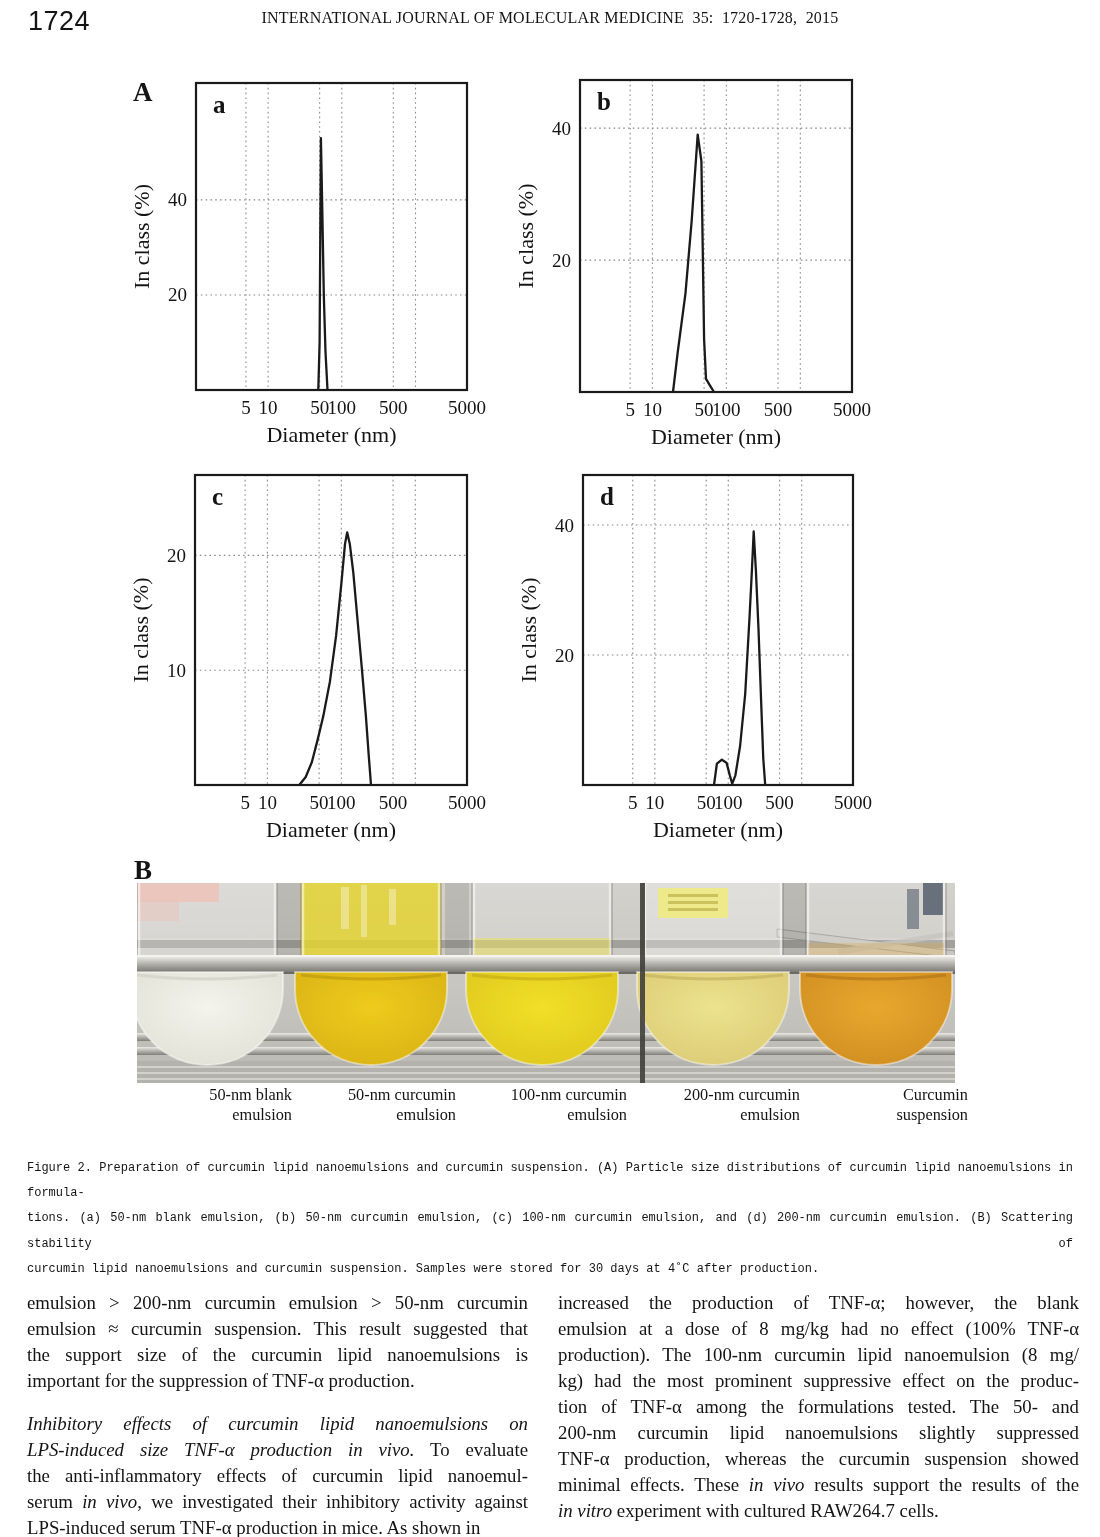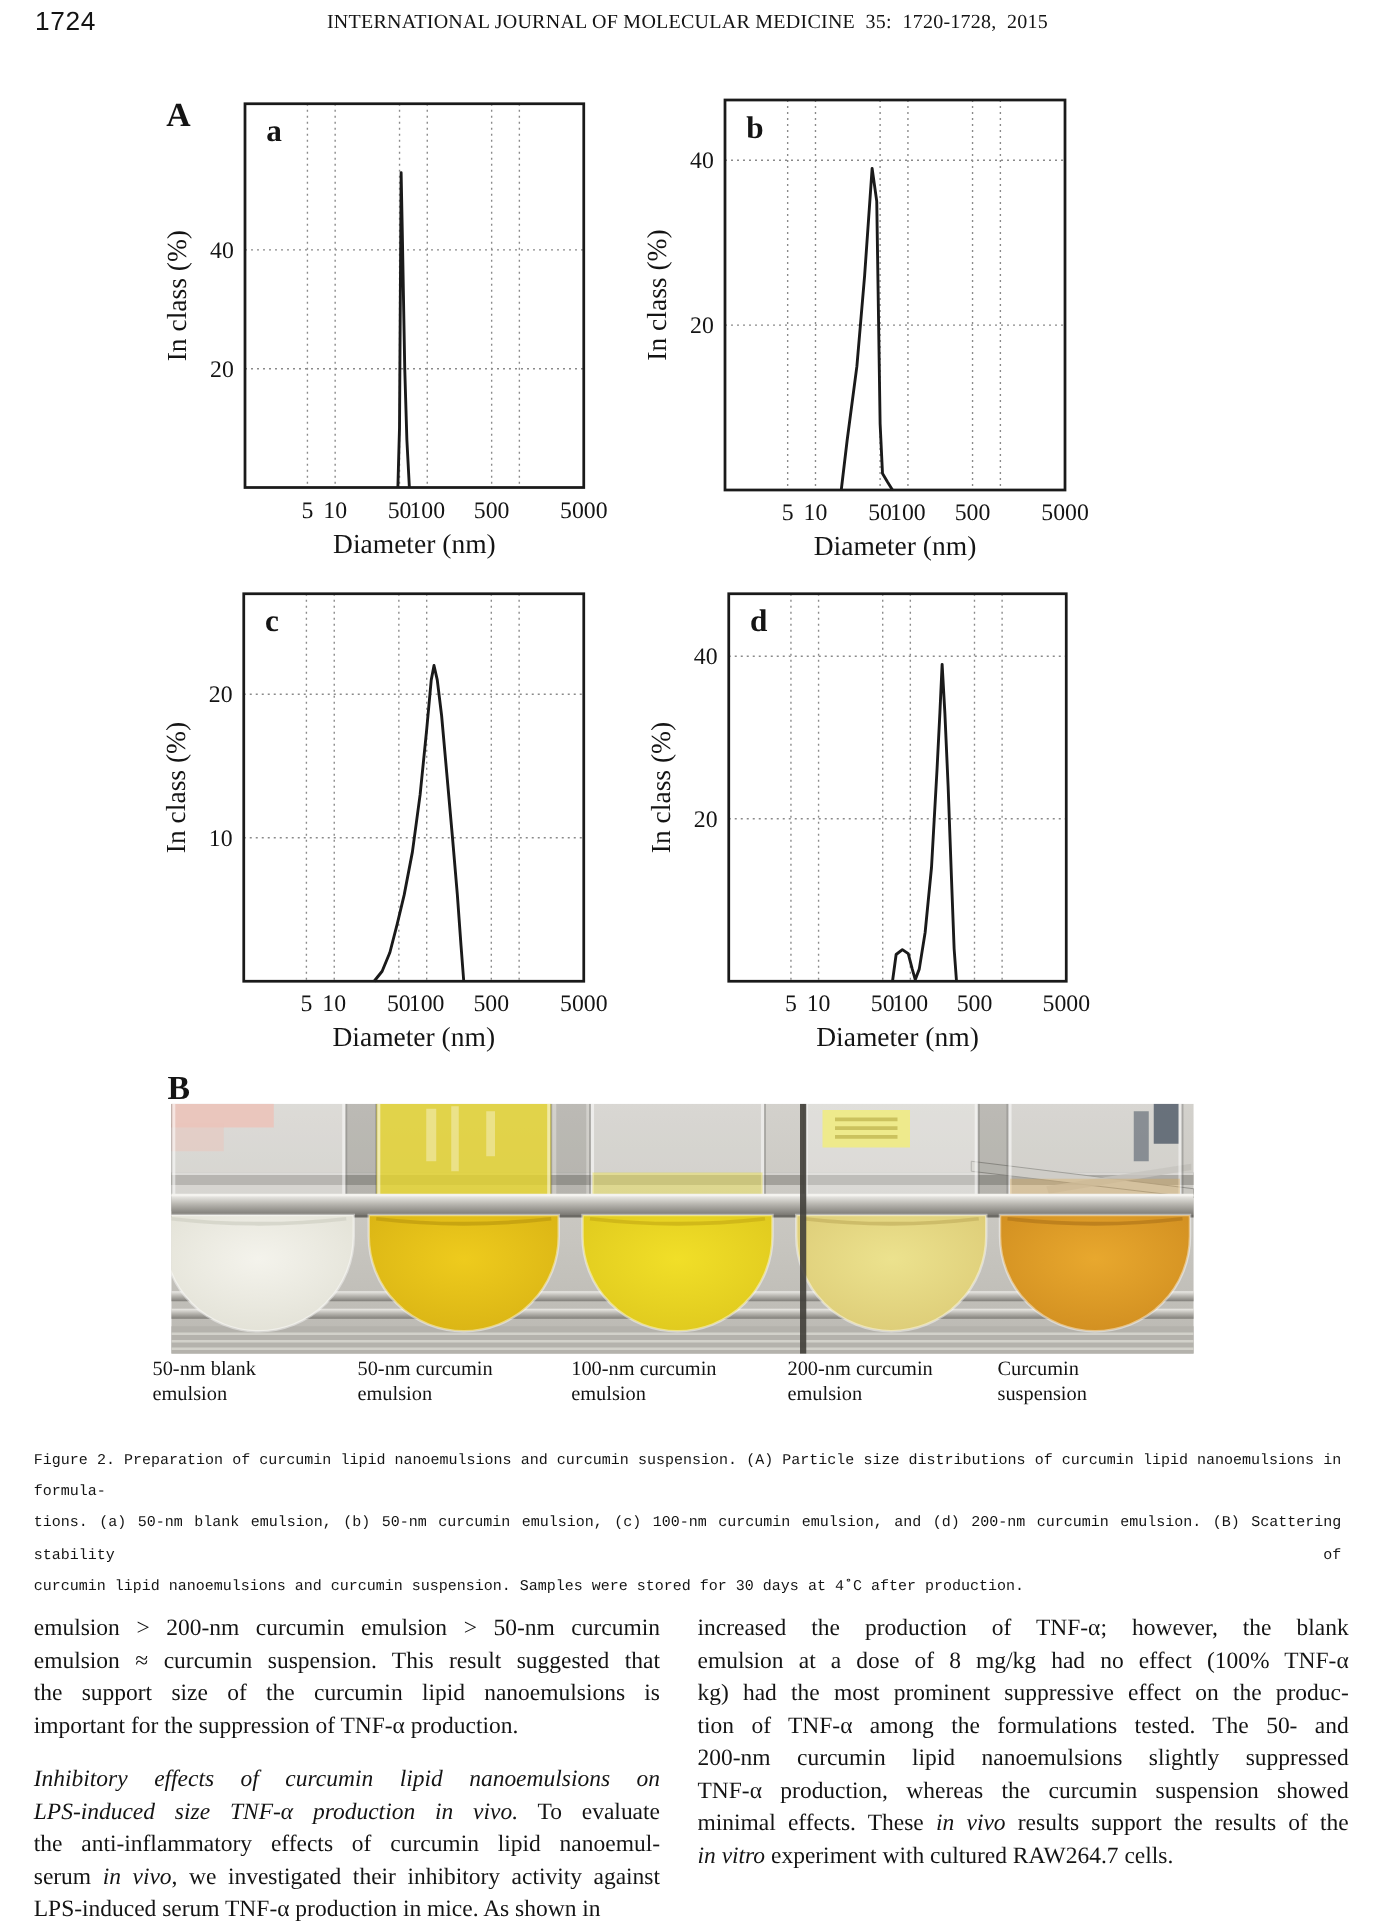--- a/index.html
+++ b/index.html
@@ -1,29 +1,29 @@
 <!DOCTYPE html>
 <html><head>
 <meta charset="utf-8">
 <style>
   html,body{margin:0;padding:0;}
   body{width:1100px;height:1537px;position:relative;background:#ffffff;
        font-family:"Liberation Serif",serif;color:#141414;overflow:hidden;}
   .abs{position:absolute;}
   #pageno{position:absolute;left:28px;top:6px;font-family:"Liberation Sans",sans-serif;
-          font-size:21px;letter-spacing:.5px;}
+          font-size:27px;letter-spacing:.5px;}
   #journal{position:absolute;left:0;top:9px;width:1100px;text-align:center;
            font-size:16px;letter-spacing:.2px;}
   .pletter{font-weight:bold;font-size:27px;line-height:1;}
   #letterA{left:133px;top:79px;}
   #letterB{left:134px;top:857px;}
   #charts-svg{left:0;top:0;}
   #photo-svg{left:137px;top:883px;}
   svg text{font-family:"Liberation Serif",serif;fill:#141414;}
-  .plabel{position:absolute;top:1085px;width:170px;text-align:left;
+  .plabel{position:absolute;top:1085px;width:170px;text-align:right;
           font-size:16.3px;line-height:19.5px;}
   #caption{left:27px;top:1156px;width:1046px;font-size:12px;line-height:25.2px;font-family:Liberation Mono, monospace;}
   .bodytext{font-size:18.8px;line-height:26px;}
   #colL{left:27px;top:1290px;width:501px;}
   #colR{left:558px;top:1290px;width:521px;}
   .para + .para{margin-top:17px;}
   .tl{text-align:justify;text-align-last:justify;}
   .tl.last{text-align-last:left;}
   em{font-style:italic;}
 </style>
@@ -276,20 +276,21 @@
       <div class="tl"><em>LPS-induced size TNF-α production in vivo.</em><span> To evaluate</span></div>
       <div class="tl"><span>the anti-inflammatory effects of curcumin lipid nanoemul-</span></div>
       <div class="tl"><span>serum </span><em>in vivo</em><span>, we investigated their inhibitory activity against</span></div>
       <div class="tl last"><span>LPS-induced serum TNF-α production in mice. As shown in</span></div>
     </div>
   </div>
 <div id="colR" class="abs bodytext">
     <div class="para">
       <div class="tl"><span>increased the production of TNF-α; however, the blank</span></div>
       <div class="tl"><span>emulsion at a dose of 8 mg/kg had no effect (100% TNF-α</span></div>
+      <div class="tl"><span>production). The 100-nm curcumin lipid nanoemulsion (8 mg/</span></div>
       <div class="tl"><span>kg) had the most prominent suppressive effect on the produc-</span></div>
       <div class="tl"><span>tion of TNF-α among the formulations tested. The 50- and</span></div>
       <div class="tl"><span>200-nm curcumin lipid nanoemulsions slightly suppressed</span></div>
       <div class="tl"><span>TNF-α production, whereas the curcumin suspension showed</span></div>
       <div class="tl"><span>minimal effects. These </span><em>in vivo</em><span> results support the results of the</span></div>
       <div class="tl last"><em>in vitro</em><span> experiment with cultured RAW264.7 cells.</span></div>
     </div>
   </div>
 
 </body></html>

